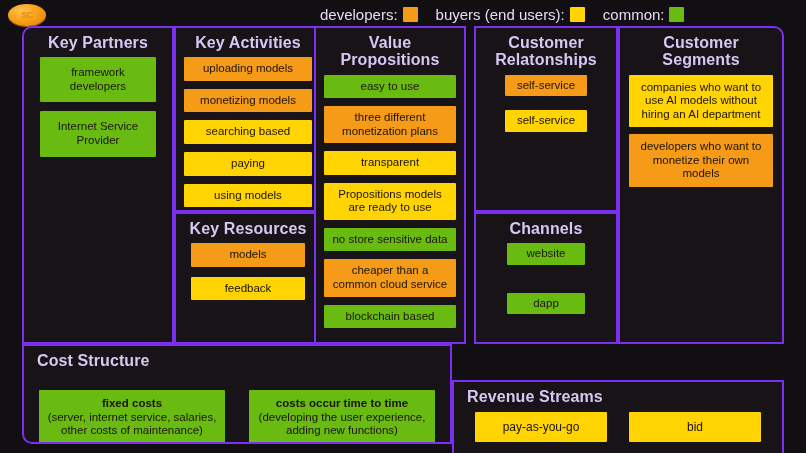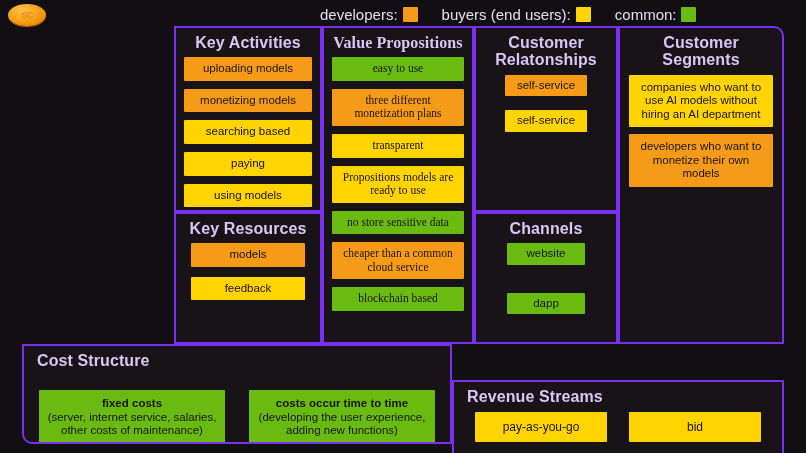--- a/index.html
+++ b/index.html
@@ -42,21 +42,21 @@
     color: #e08a12;
     letter-spacing: -0.5px;
   }
   #legend-items {
     position: absolute;
     left: 320px;
     top: 0;
     height: 28px;
     display: flex;
     align-items: center;
-    gap: 24px;
+    gap: 18px;
   }
   .legend-item {
     display: flex;
     align-items: center;
     gap: 5px;
     font-size: 15px;
     color: #e6dcf7;
     white-space: nowrap;
   }
   .legend-swatch {
@@ -115,21 +115,21 @@
   .card.buy   { background: #ffd400; }
   .card.comm  { background: #69bb12; }
 
   .card-strong { font-weight: bold; display: block; }
 
   
   #panel-key-partners      { left: 0;    top: 0;   width: 152px; height: 318px;
                              border-top-left-radius: 10px; }
   #panel-key-activities    { left: 152px; top: 0;  width: 148px; height: 186px; }
   #panel-key-resources     { left: 152px; top: 186px; width: 148px; height: 132px; }
-  #panel-value-props       { left: 300px; top: 0;  width: 152px; height: 318px; font-family: Liberation Serif, serif; }
+  #panel-value-props       { left: 292px; top: 0;  width: 152px; height: 318px; }
   #panel-customer-rel      { left: 452px; top: 0;  width: 144px; height: 186px; }
   #panel-channels          { left: 452px; top: 186px; width: 144px; height: 132px; }
   #panel-customer-seg      { left: 596px; top: 0;  width: 166px; height: 318px;
                              border-top-right-radius: 10px; }
   #panel-cost-structure    { left: 0;    top: 318px; width: 430px; height: 100px;
                              border-bottom-left-radius: 10px; }
   #panel-revenue-streams   { left: 430px; top: 318px; width: 332px; height: 100px;
                              border-bottom-right-radius: 10px; margin-top: 36px; }
 
   
@@ -186,20 +186,27 @@
     </div>
     <div class="legend-item">
       <span>common:</span>
       <span class="legend-swatch" style="background: rgb(105, 187, 18);"></span>
     </div>
   </div>
 </div>
 
 <div id="canvas">
 
+  <div class="panel" id="panel-key-partners">
+    <div class="panel-title">Key Partners</div>
+    <div class="cards">
+        <div class="card comm">framework developers</div>
+        <div class="card comm">Internet Service Provider</div>
+      </div>
+  </div>
 
   <div class="panel" id="panel-key-activities">
     <div class="panel-title">Key Activities</div>
     <div class="cards">
         <div class="card dev">uploading models</div>
         <div class="card dev">monetizing models</div>
         <div class="card buy">searching based</div>
         <div class="card buy">paying</div>
         <div class="card buy">using models</div>
       </div>

